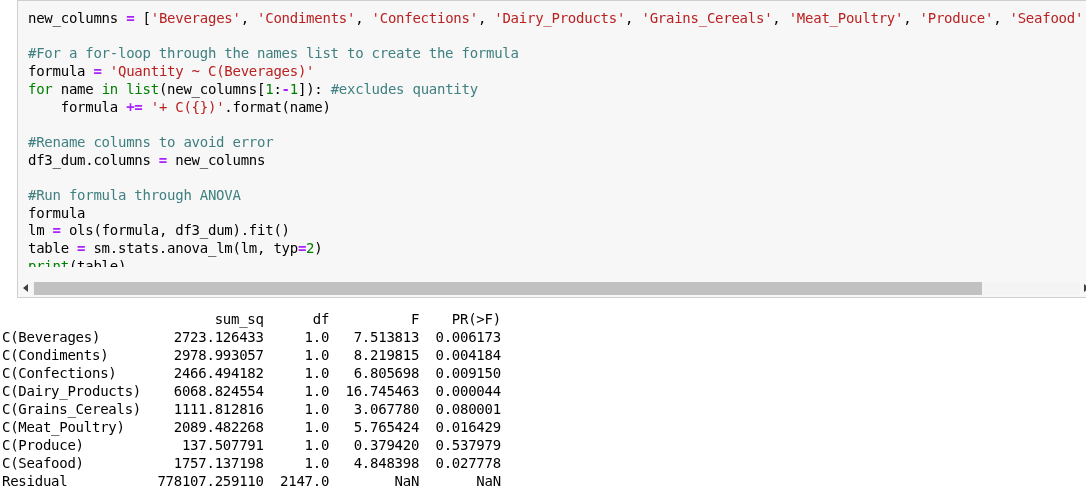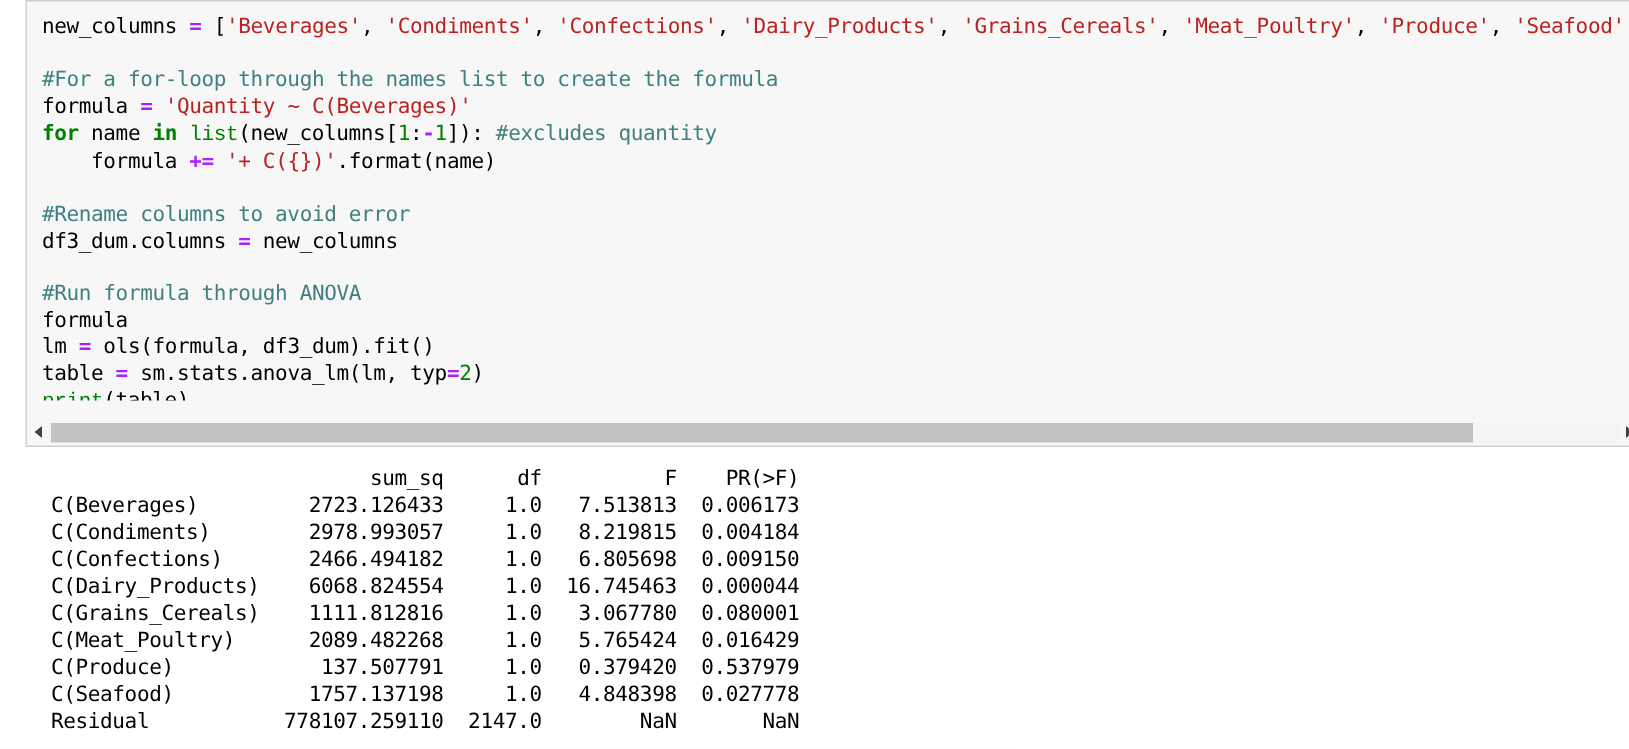--- a/index.html
+++ b/index.html
@@ -17,22 +17,22 @@
     background:var(--cell-bg);border:1px solid var(--cell-border);
     overflow:hidden;position:relative;margin-left:17px;
   }
   .code-area{
     padding:9px 0 0 10px;
     font-size:14px;line-height:17.7px;letter-spacing:-0.25px;
     white-space:pre;overflow:hidden;height:266px;box-sizing:border-box;
   }
   .code-line{min-height:17.7px;}
   .tok-p{color:var(--plain);}
-  .tok-k{color:var(--kw);font-weight:bold;}
-  .tok-b{color:var(--builtin);font-family:Liberation Mono, monospace;}
+  .tok-k{color:var(--kw);font-weight:normal;}
+  .tok-b{color:var(--builtin);}
   .tok-s{color:var(--string);}
   .tok-c{color:var(--comment);}
   .tok-o{color:var(--operator);font-weight:bold;}
   .tok-n{color:var(--number);}
   .hscrollbar{
     position:absolute;left:1px;right:1px;bottom:2px;height:14px;
     display:flex;align-items:center;
   }
   .sb-arrow{
     width:13px;height:14px;display:flex;align-items:center;justify-content:center;
@@ -48,21 +48,21 @@
     border-style:solid;border-width:4px 0 4px 5px;
     border-color:transparent transparent transparent var(--arrow);
   }
   .sb-track{flex:1;height:13px;background:var(--track);position:relative;}
   .sb-thumb{position:absolute;left:2px;top:0;height:13px;width:90.5%;background:var(--thumb);}
   .output-area{
     padding:12px 0 0 2px;
     font-size:14px;line-height:18px;letter-spacing:-0.25px;
     color:#000;white-space:pre;
   }
-  .output-line{min-height:18px;margin-left:32px;}
+  .output-line{min-height:18px;}
 </style>
 </head>
 <body>
 
 <div class="code-cell">
   <div class="code-area" id="code-area"><div class="code-line"><span class="tok-p">new_columns </span><span class="tok-o">=</span><span class="tok-p"> [</span><span class="tok-s">'Beverages'</span><span class="tok-p">, </span><span class="tok-s">'Condiments'</span><span class="tok-p">, </span><span class="tok-s">'Confections'</span><span class="tok-p">, </span><span class="tok-s">'Dairy_Products'</span><span class="tok-p">, </span><span class="tok-s">'Grains_Cereals'</span><span class="tok-p">, </span><span class="tok-s">'Meat_Poultry'</span><span class="tok-p">, </span><span class="tok-s">'Produce'</span><span class="tok-p">, </span><span class="tok-s">'Seafood'</span></div><div class="code-line"></div><div class="code-line"><span class="tok-c">#For a for-loop through the names list to create the formula</span></div><div class="code-line"><span class="tok-p">formula </span><span class="tok-o">=</span><span class="tok-p"> </span><span class="tok-s">'Quantity ~ C(Beverages)'</span></div><div class="code-line"><span class="tok-k">for</span><span class="tok-p"> name </span><span class="tok-k">in</span><span class="tok-p"> </span><span class="tok-b">list</span><span class="tok-p">(new_columns[</span><span class="tok-n">1</span><span class="tok-p">:</span><span class="tok-o">-</span><span class="tok-n">1</span><span class="tok-p">]): </span><span class="tok-c">#excludes quantity</span></div><div class="code-line"><span class="tok-p">    formula </span><span class="tok-o">+=</span><span class="tok-p"> </span><span class="tok-s">'+ C({})'</span><span class="tok-p">.format(name)</span></div><div class="code-line"></div><div class="code-line"><span class="tok-c">#Rename columns to avoid error</span></div><div class="code-line"><span class="tok-p">df3_dum.columns </span><span class="tok-o">=</span><span class="tok-p"> new_columns</span></div><div class="code-line"></div><div class="code-line"><span class="tok-c">#Run formula through ANOVA</span></div><div class="code-line"><span class="tok-p">formula</span></div><div class="code-line"><span class="tok-p">lm </span><span class="tok-o">=</span><span class="tok-p"> ols(formula, df3_dum).fit()</span></div><div class="code-line"><span class="tok-p">table </span><span class="tok-o">=</span><span class="tok-p"> sm.stats.anova_lm(lm, typ</span><span class="tok-o">=</span><span class="tok-n">2</span><span class="tok-p">)</span></div><div class="code-line"><span class="tok-b">print</span><span class="tok-p">(table)</span></div></div>
   <div class="hscrollbar">
     <span class="sb-arrow left"></span>
     <div class="sb-track">
       <div class="sb-thumb"></div>

